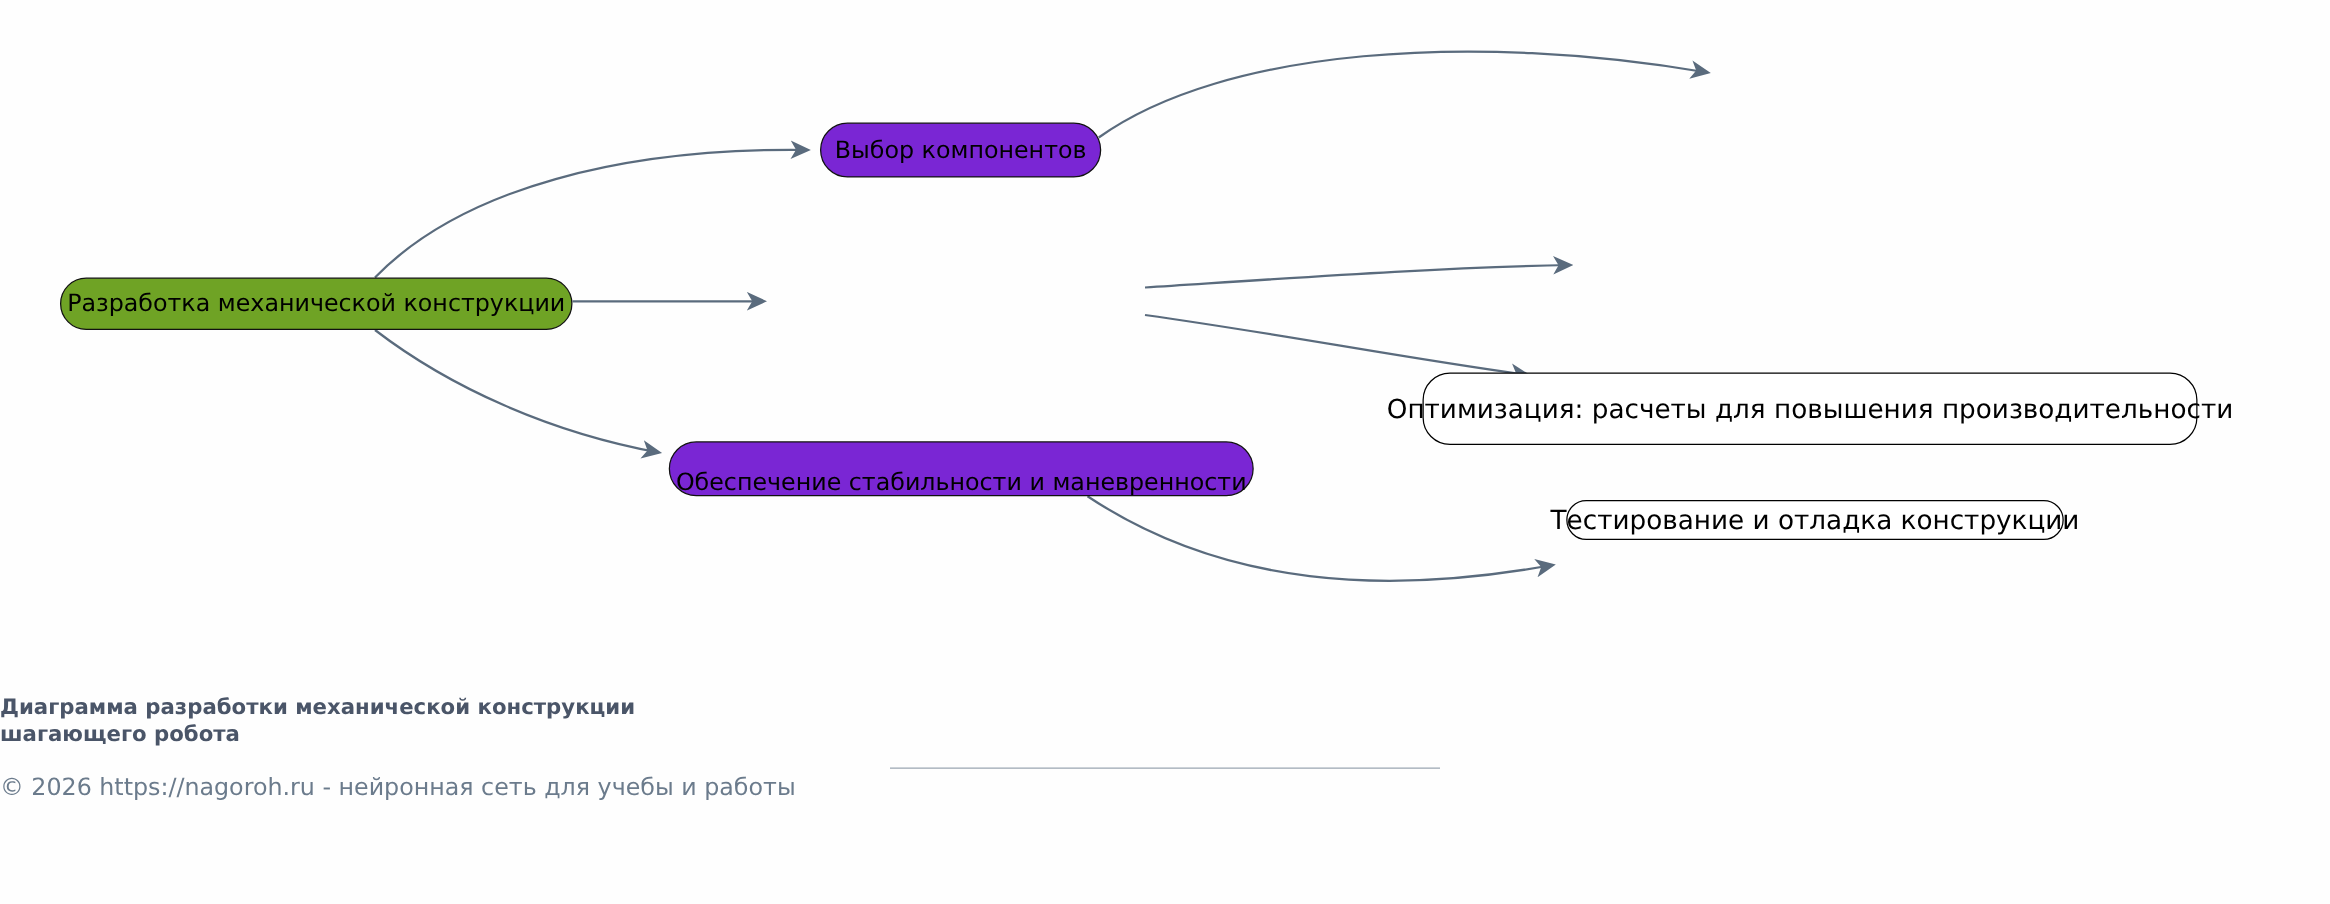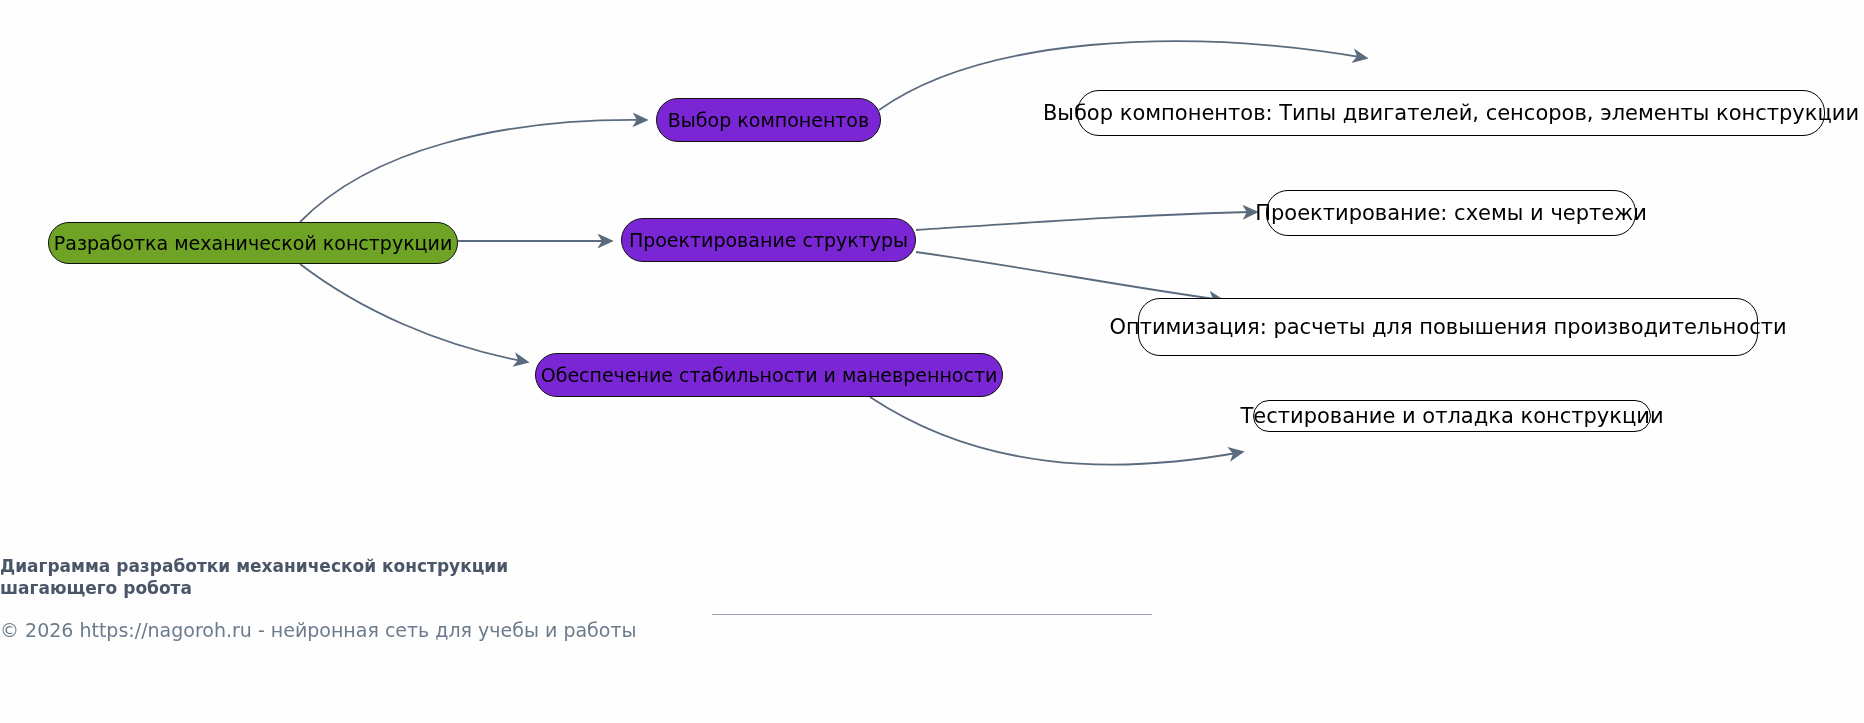--- a/index.html
+++ b/index.html
@@ -118,35 +118,26 @@
   </svg>
 
   <div class="node node-root" style="left:48px; top:222px; width:410px; height:42px;">
     <span class="node-label">Разработка механической конструкции</span>
   </div>
 
   <div class="node node-branch" style="left:656px; top:98px; width:225px; height:44px;">
     <span class="node-label">Выбор компонентов</span>
   </div>
 
-  <div class="node node-branch" style="left:621px; top:218px; width:295px; height:44px;">
-    <span class="node-label">Проектирование структуры</span>
-  </div>
 
-  <div class="node node-branch" style="left:535px; top:353px; width:468px; height:44px;">
+  <div class="node node-branch" style="left:535px; top:353px; width:468px; height:44px;align-items:flex-end;">
     <span class="node-label">Обеспечение стабильности и маневренности</span>
   </div>
 
-  <div class="node node-leaf" style="left:1077px; top:90px; width:748px; height:46px;">
-    <span class="node-label">Выбор компонентов: Типы двигателей, сенсоров, элементы конструкции</span>
-  </div>
 
-  <div class="node node-leaf" style="left:1266px; top:190px; width:370px; height:46px;">
-    <span class="node-label">Проектирование: схемы и чертежи</span>
-  </div>
 
   <div class="node node-leaf" style="left:1138px; top:298px; width:620px; height:58px;">
     <span class="node-label">Оптимизация: расчеты для повышения производительности</span>
   </div>
 
   <div class="node node-leaf" style="left:1253px; top:400px; width:398px; height:32px;">
     <span class="node-label">Тестирование и отладка конструкции</span>
   </div>
 
   <div id="footer">

